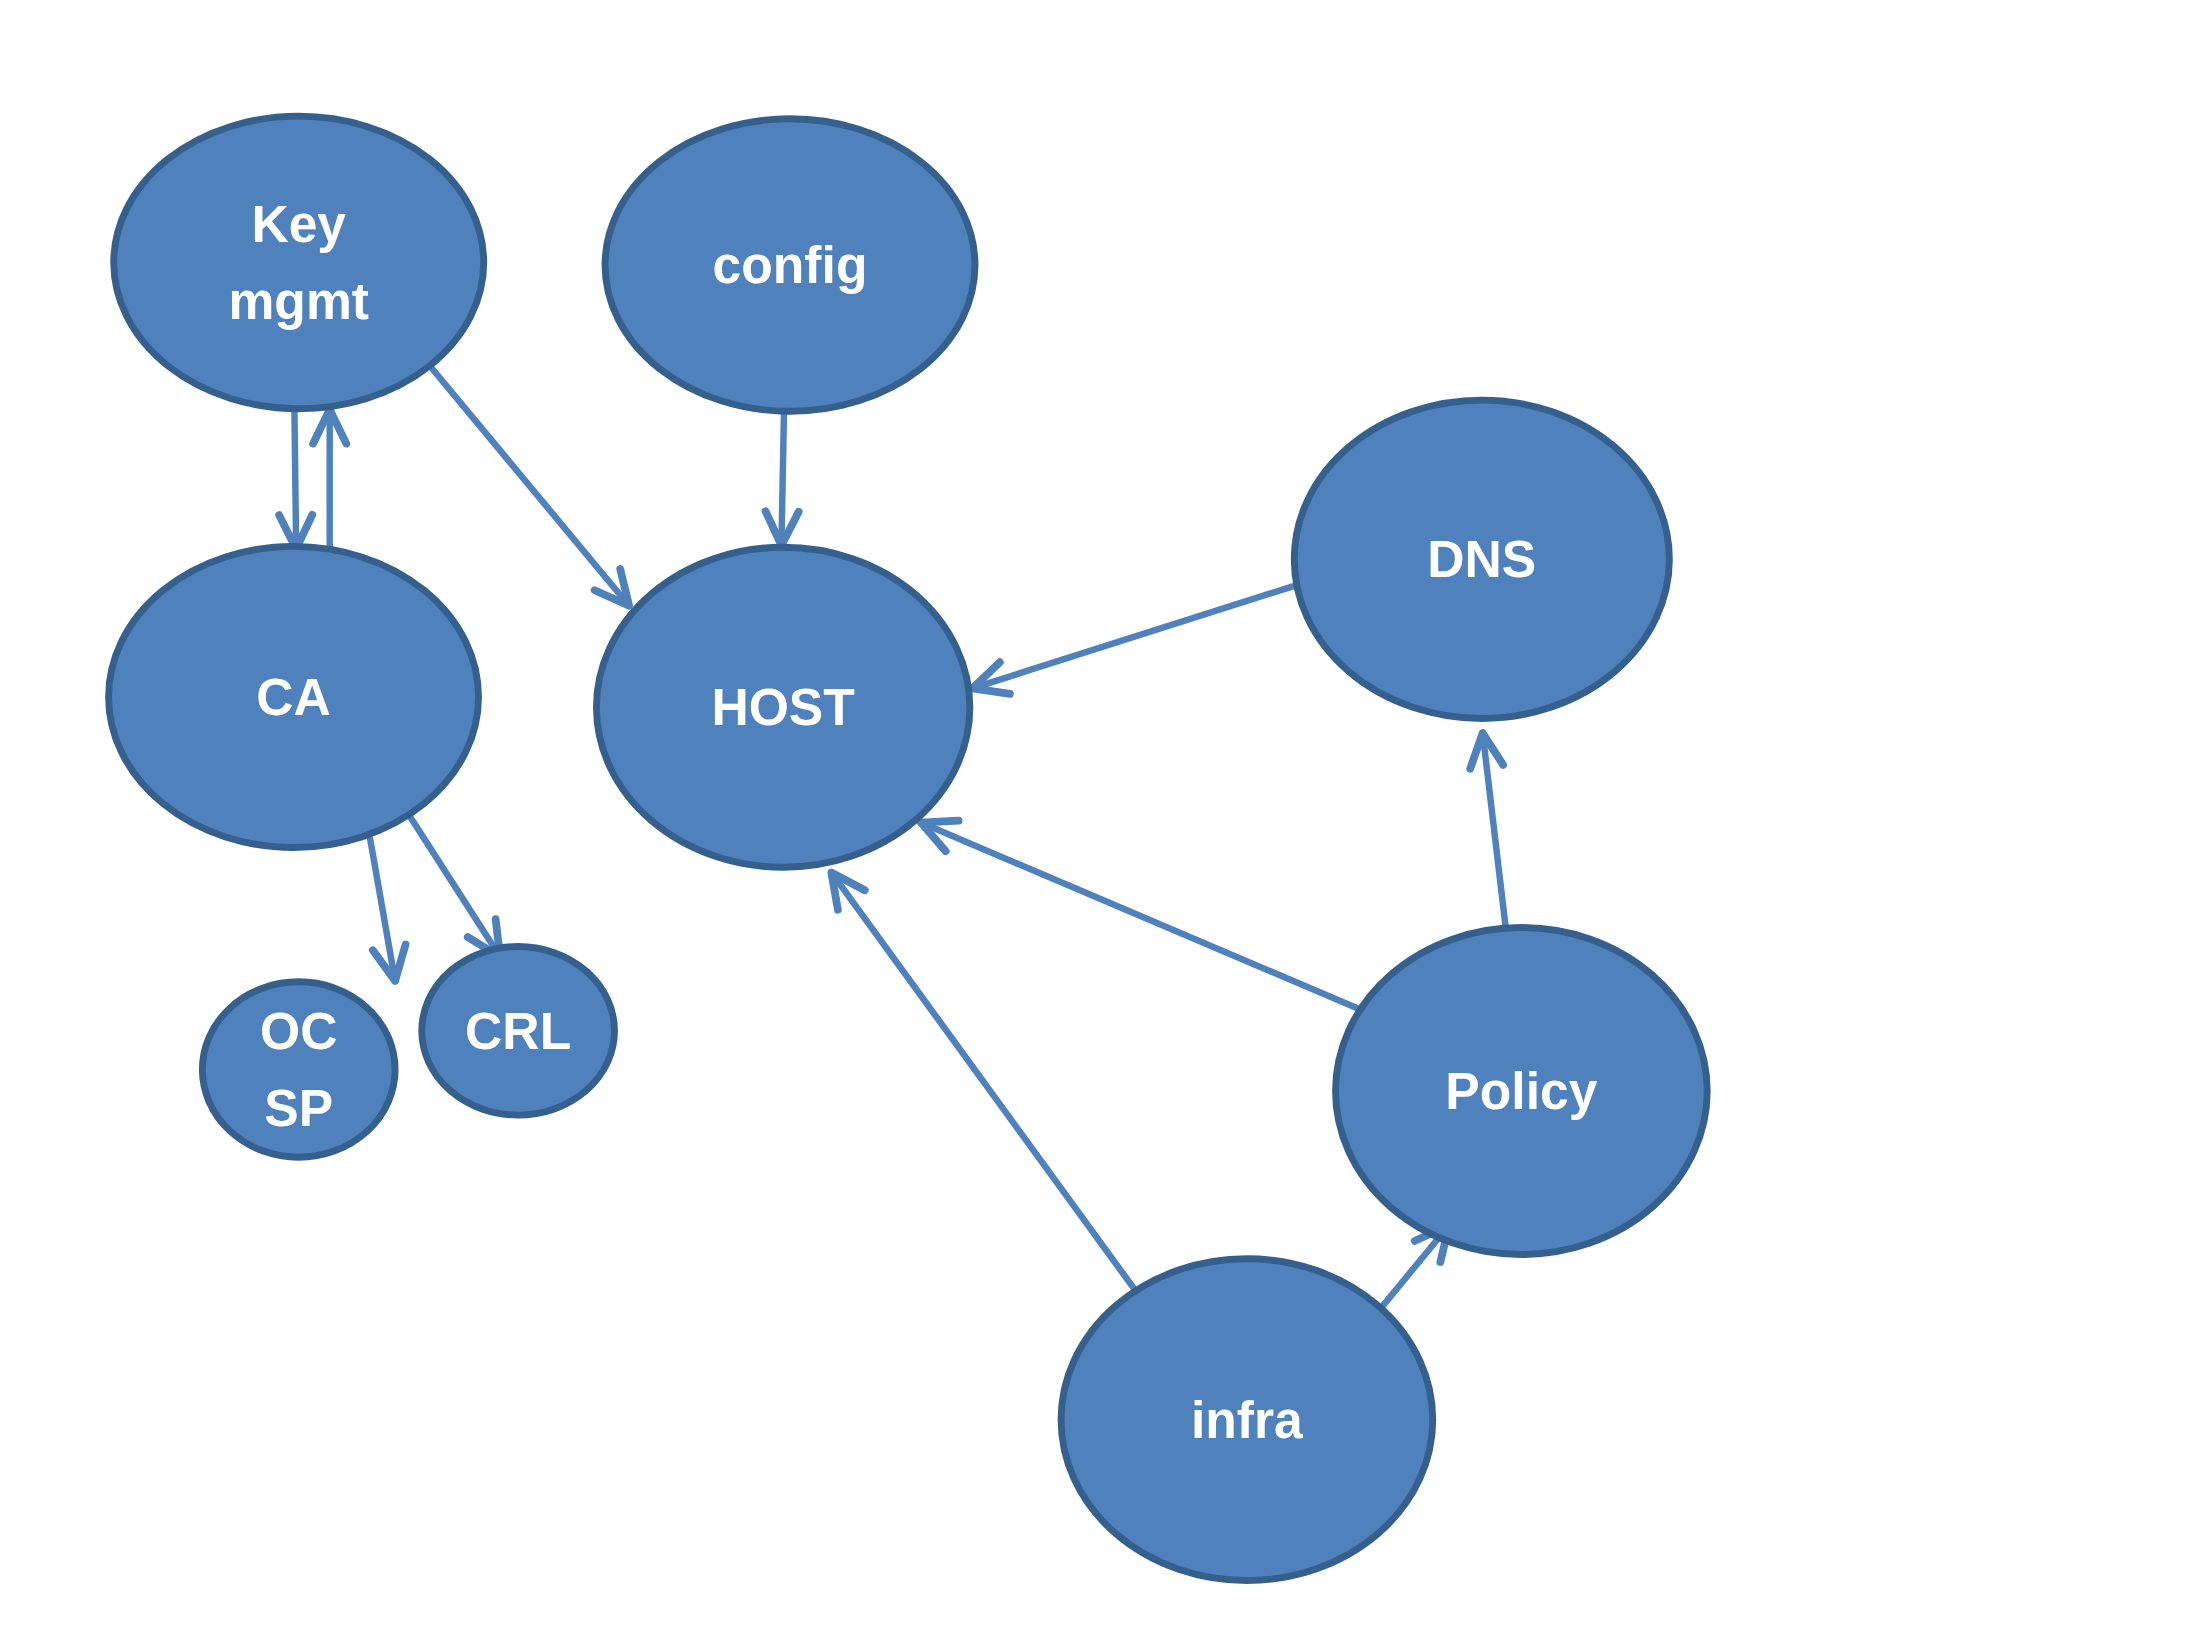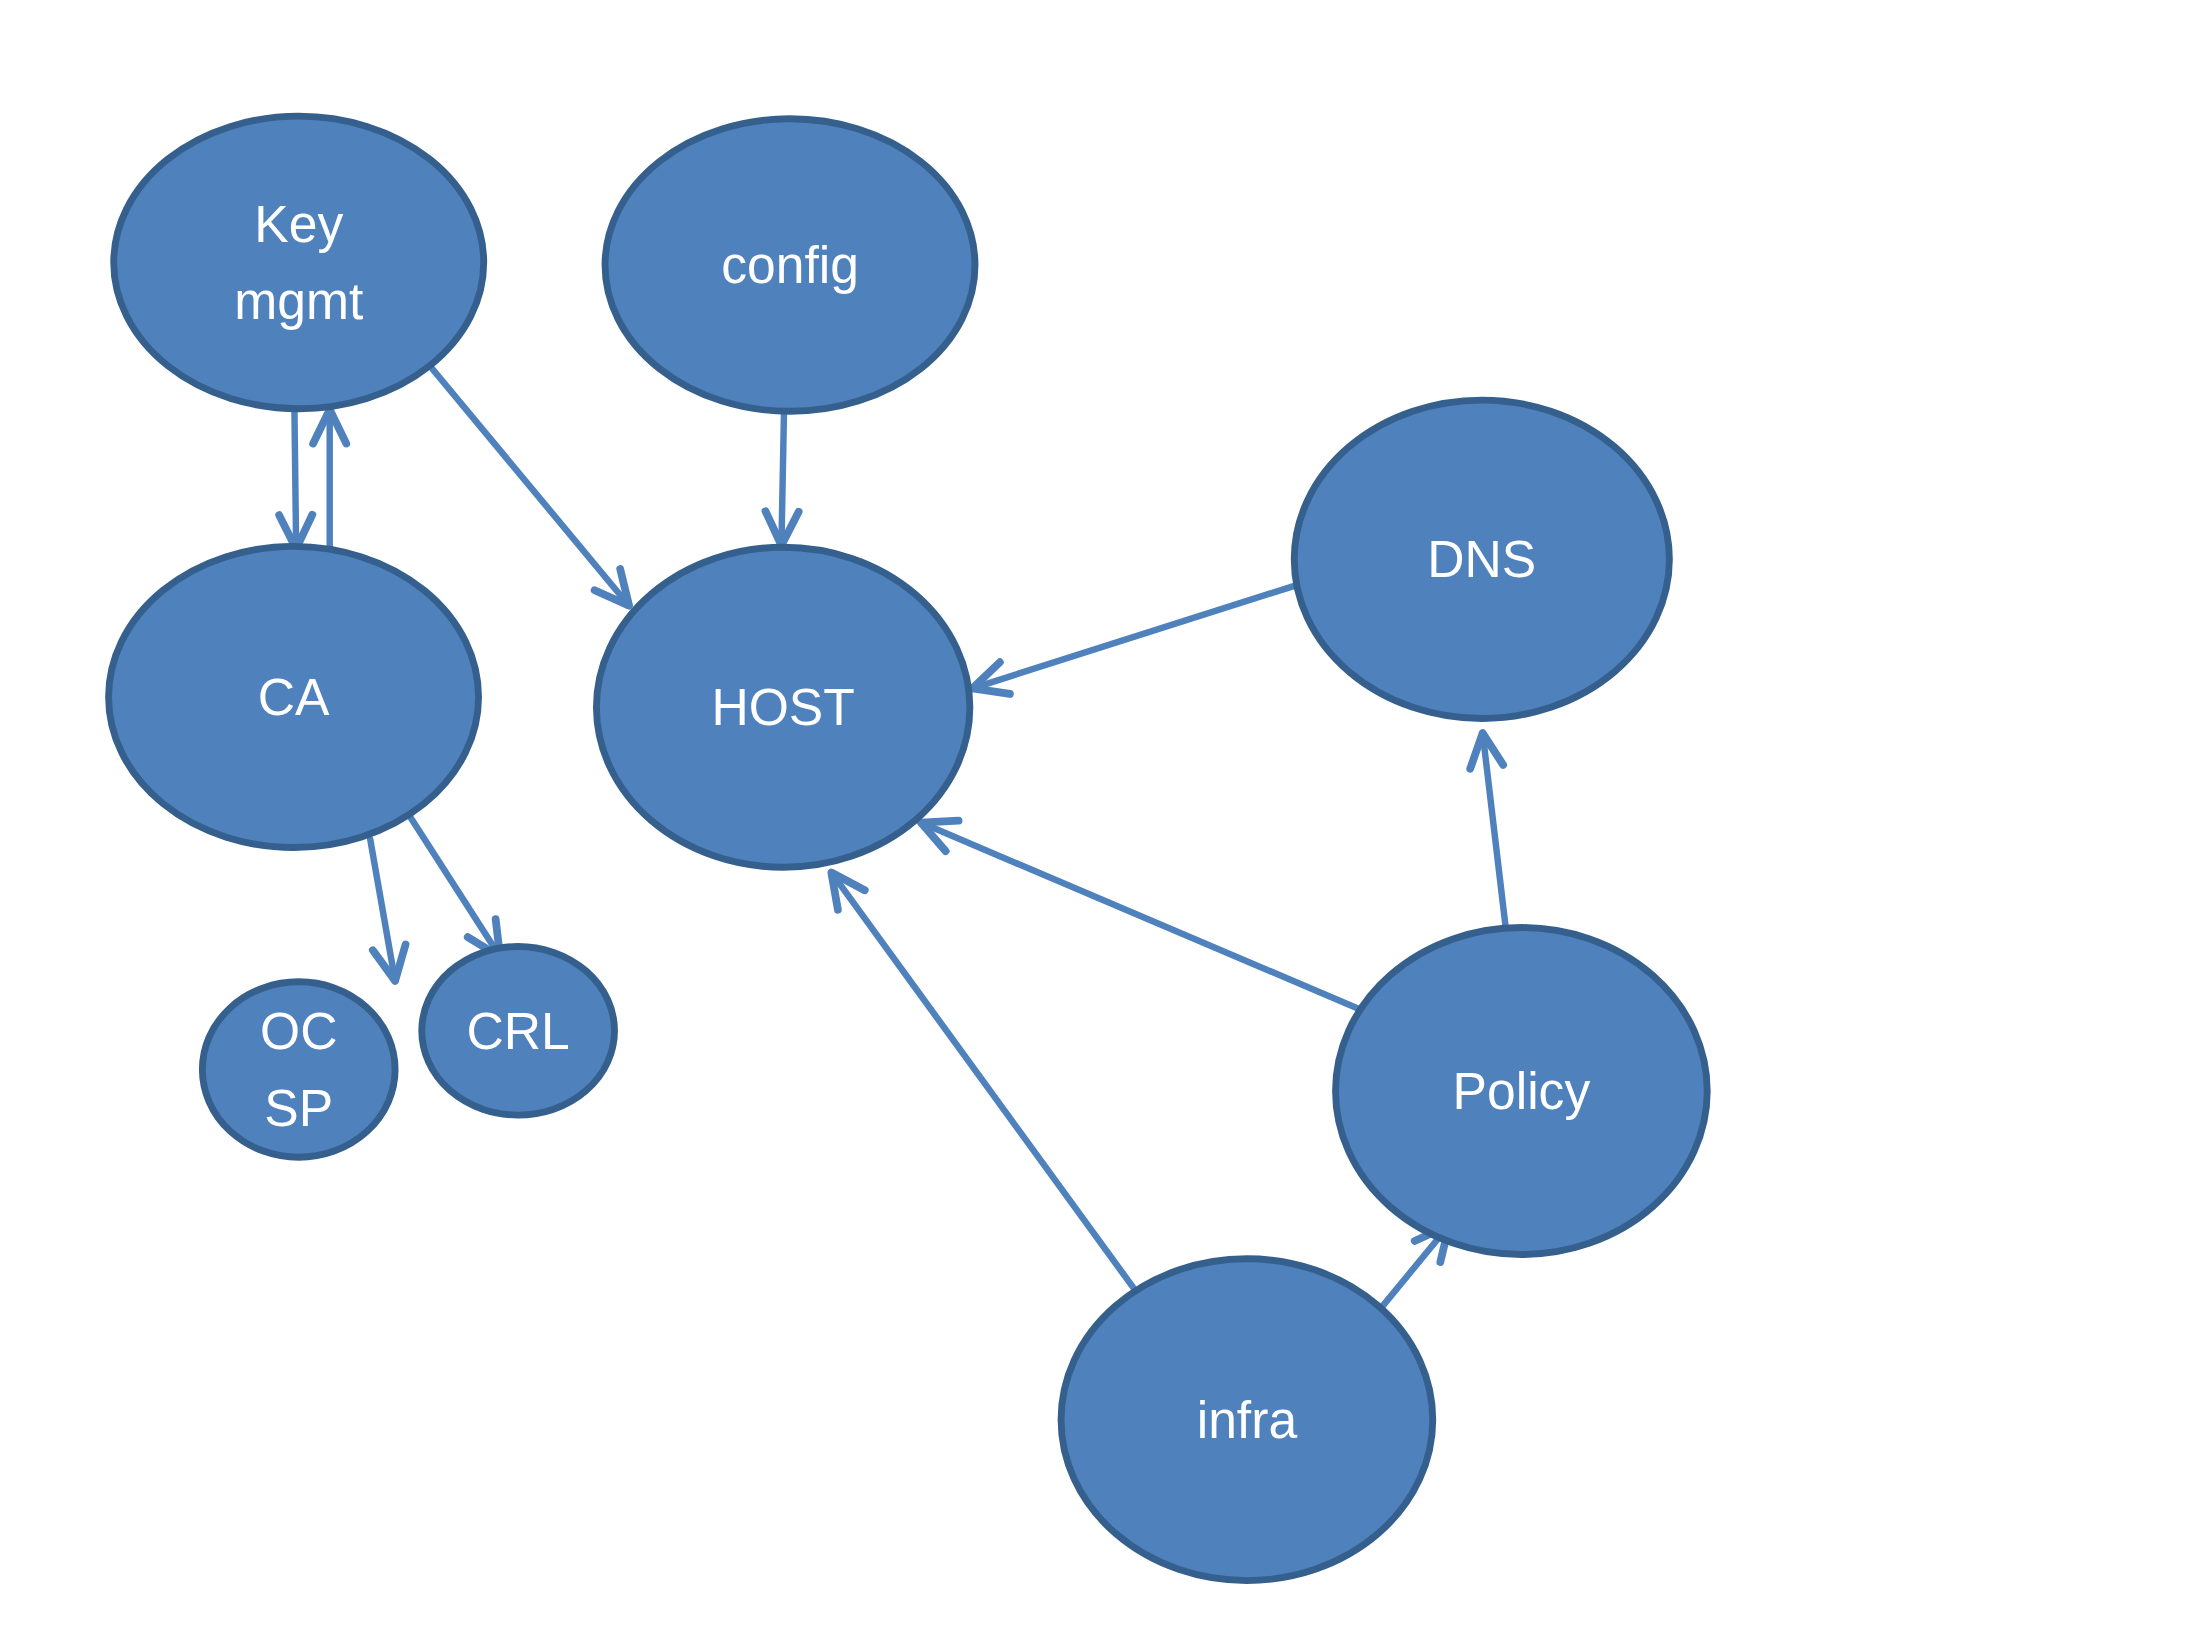--- a/index.html
+++ b/index.html
@@ -9,20 +9,21 @@
     width: 2203px;
     height: 1652px;
     font-family: "Liberation Sans", sans-serif;
   }
   #diagram-root {
     position: relative;
     width: 2203px;
     height: 1652px;
     background: #fca5a5;
     overflow: hidden;
+    font-weight: bold;
   }
   svg { display: block; }
   .node-label {
     font-family: "Liberation Sans", sans-serif;
     text-anchor: middle;
   }
 </style>
 </head>
 <body>
 

